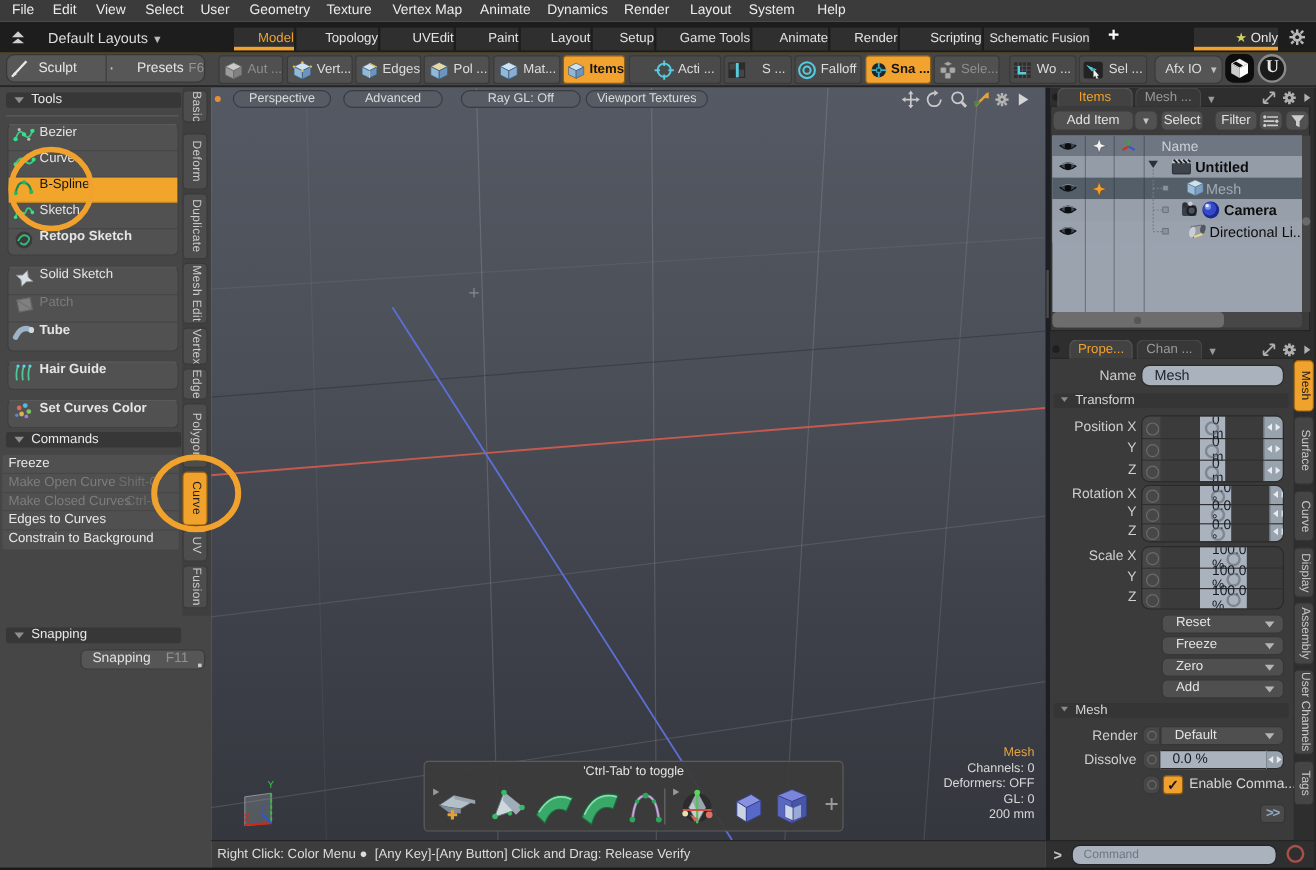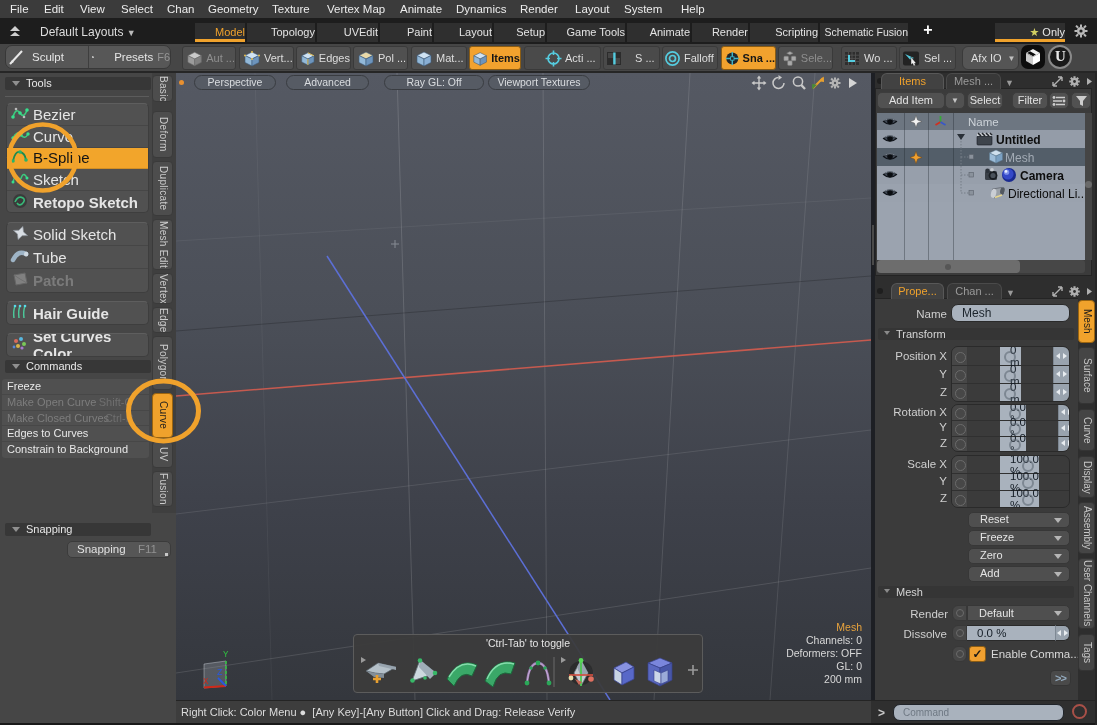--- a/index.html
+++ b/index.html
@@ -25,22 +25,22 @@
 .tbtn.dis { color:#8f8f8f; }
 .tbtn.orange { background:#f2a22e; border-color:#8a5c14; color:#161616; }
 
 #leftpanel { left:0; top:73px; width:176px; height:652px; background:#464646; }
 .sechead { position:absolute; left:5px; width:146px; height:13px; background:#373737;
   border-radius:2px; color:#e8e8e8; font-size:11px; line-height:13px; padding-left:21px; }
 .sechead:before { content:""; position:absolute; left:7px; top:4px; width:0; height:0;
   border-left:4px solid transparent; border-right:4px solid transparent; border-top:5px solid #8f8f8f; }
 .tgroup { position:absolute; left:6px; width:143px; background:#515151;
   border:1px solid #3e3e3e; border-top-color:#5e5e5e; border-radius:5px; overflow:hidden; }
-.trow { position:relative; height:21.8px; display:flex; align-items:center;
-  border-bottom:1px solid rgba(0,0,0,.13); color:#e5e5e5; font-size:15px; }
+.trow { position:relative; height:21.8px; display:flex; 
+  border-bottom:1px solid rgba(0,0,0,.13); color:#e5e5e5; font-size:11px; }
 .trow:last-child { border-bottom:none;font-weight:bold; }
 .trow .ticon { width:26px; text-align:center; flex:0 0 26px; }
 .trow.dis { color:#7b7b7b; }
 .trow.hot { background:#f2a52b; color:#141414; }
 .crow { position:relative; height:15.8px; line-height:15.8px; color:#e8e8e8; font-size:11px;
   padding-left:5px; border-bottom:1px solid rgba(0,0,0,.10); }
 .crow.dis { color:#7d7d7d; }
 .crow .sc { position:absolute; right:16px; top:0; color:#6f6f6f; }
 .vtab { position:absolute; left:152px; width:21px; background:#4d4d4d; border:1px solid #3a3a3a;
   border-radius:4px; color:#cccccc; font-size:10px; line-height:18px;
@@ -96,21 +96,21 @@
 </style>
 </head>
 <body>
 <div id="stage">
 
   <div id="menubar" class="abs">
       <span style="left:10px">File</span>
       <span style="left:44px">Edit</span>
       <span style="left:80px">View</span>
       <span style="left:121px">Select</span>
-      <span style="left:167px">Chan</span>
+      <span style="left:167px">User</span>
       <span style="left:208px">Geometry</span>
       <span style="left:272px">Texture</span>
       <span style="left:327px">Vertex Map</span>
       <span style="left:400px">Animate</span>
       <span style="left:456px">Dynamics</span>
       <span style="left:520px">Render</span>
       <span style="left:575px">Layout</span>
       <span style="left:624px">System</span>
       <span style="left:681px">Help</span>
     </div>
@@ -331,28 +331,28 @@
       <div class="trow"><span class="ticon"><svg width="18" height="17" viewBox="0 0 18 17">
               <circle cx="9" cy="9" r="7" fill="#3a3a3a"></circle>
               <path d="M4 10 Q7 3 12 6 Q15 8 11 12 Q8 14 6 11" stroke="#38b878" stroke-width="1.6" fill="none"></path>
             </svg></span>Retopo Sketch</div>
     </div>
 
     <div class="tgroup" style="top:149px;height:71px">
       <div class="trow" style="height:23px"><span class="ticon"><svg width="19" height="18" viewBox="0 0 19 18">
               <path d="M9.5 2 L12 7 L17 9 L12 11 L9.5 16 L7 11 L2 9 L7 7 Z" fill="#d8dde3" stroke="#8a9098" stroke-width=".7" transform="rotate(20 9.5 9)"></path>
             </svg></span>Solid Sketch</div>
+      <div class="trow dis" style="height:23px"><span class="ticon"><svg width="18" height="16" viewBox="0 0 18 16" opacity=".55">
+              <path d="M3 4 L14 2 L16 12 L5 14 Z" fill="#a8a8a8" stroke="#767676"></path>
+              <path d="M3 4 L9 8 L16 12" stroke="#8a8a8a" fill="none"></path>
+            </svg></span>Patch</div>
       <div class="trow" style="height:23px"><span class="ticon"><svg width="20" height="16" viewBox="0 0 20 16">
               <path d="M3 12 Q8 2 16 6" stroke="#9eb4c6" stroke-width="4.5" fill="none" stroke-linecap="round"></path>
               <ellipse cx="16.2" cy="6" rx="2.2" ry="2.6" fill="#cfd9e2"></ellipse>
             </svg></span>Tube</div>
-      <div class="trow dis" style="height:23px"><span class="ticon"><svg width="18" height="16" viewBox="0 0 18 16" opacity=".55">
-              <path d="M3 4 L14 2 L16 12 L5 14 Z" fill="#a8a8a8" stroke="#767676"></path>
-              <path d="M3 4 L9 8 L16 12" stroke="#8a8a8a" fill="none"></path>
-            </svg></span>Patch</div>
     </div>
 
     <div class="tgroup" style="top:260px;height:24px">
       <div class="trow" style="height:22px"><span class="ticon"><svg width="20" height="17" viewBox="0 0 20 17">
               <circle cx="6" cy="6" r="2" fill="#d86a5a"></circle>
               <circle cx="11" cy="4" r="2" fill="#58b8e0"></circle>
               <circle cx="14" cy="9" r="2" fill="#7ac858"></circle>
               <circle cx="8" cy="11" r="2" fill="#d8b44a"></circle>
               <circle cx="12" cy="13" r="1.6" fill="#a878d0"></circle>
               <circle cx="4" cy="12" r="1.4" fill="#5a88d8"></circle>

